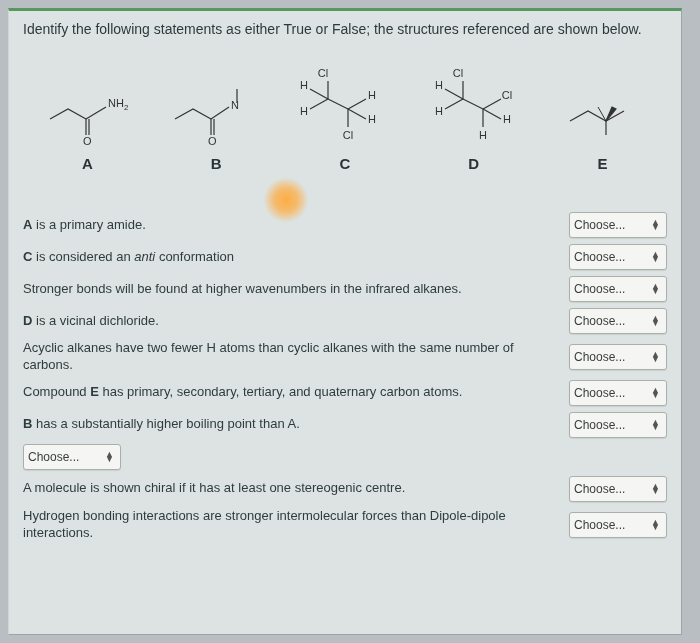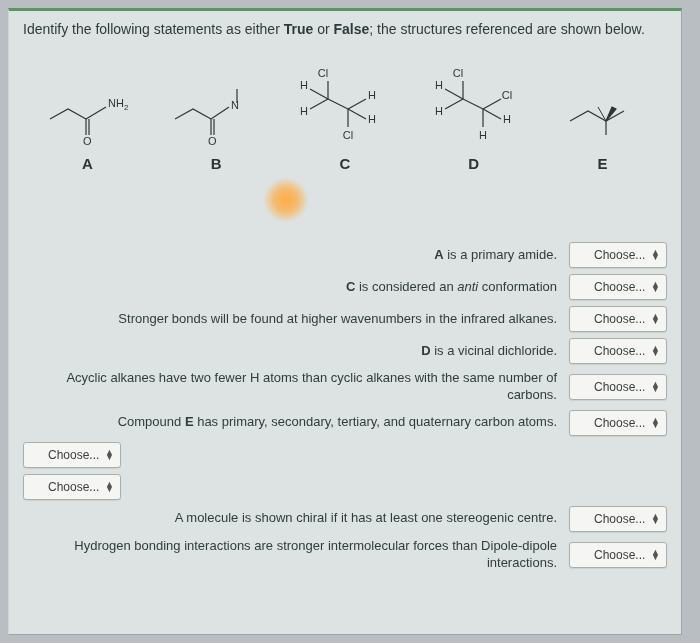--- a/index.html
+++ b/index.html
@@ -19,21 +19,21 @@
     border-left: 1px solid #cfd6d6;
     padding: 10px 14px 10px 14px;
     height: 627px;
     position: relative;
   }
   .instruction {
     font-size: 14px;
     color: #2d3a3c;
     margin-bottom: 14px;
   }
-  .instruction b { font-weight: bold; }
+  .instruction b { font-weight: normal; }
   .structures {
     display: flex;
     justify-content: space-around;
     align-items: flex-end;
     margin-bottom: 8px;
     height: 96px;
   }
   .struct {
     display: flex;
     flex-direction: column;
@@ -58,22 +58,21 @@
     position: absolute;
     left: 254px;
     top: 166px;
     width: 46px;
     height: 46px;
     border-radius: 50%;
     background: radial-gradient(circle, rgba(255,170,60,0.95) 0%, rgba(255,170,60,0.7) 35%, rgba(255,170,60,0) 70%);
     pointer-events: none;
   }
   .questions {
-    margin-top: 70px;
-    text-align: right;
+    margin-top: 40px;
   }
   .qrow {
     display: flex;
     justify-content: space-between;
     align-items: center;
     margin-bottom: 6px;
   }
   .qtext {
     font-size: 13px;
     color: #2f3c3e;
@@ -85,21 +84,21 @@
   .qtext b { font-weight: bold; }
   .dropdown {
     background: #f5f6f4;
     border: 1px solid #a9b0a9;
     border-radius: 3px;
     width: 98px;
     height: 26px;
     display: flex;
     align-items: center;
     justify-content: space-between;
-    padding: 0 6px 0 24px;
+    padding: 0 6px 0 4px;
     font-size: 12px;
     color: #3a3f3a;
     box-shadow: 0 1px 1px rgba(0,0,0,0.08);
     cursor: pointer;
   }
   .dropdown .arrows {
     font-size: 9px;
     line-height: 5px;
     color: #555;
     display: flex;
@@ -262,20 +261,21 @@
         <div class="qtext">Compound <b>E</b> has primary, secondary, tertiary, and quaternary carbon atoms.</div>
         <div class="dropdown">
           <span>Choose...</span>
           <span class="arrows">
             <span>▲</span>
             <span>▼</span>
           </span>
         </div>
       </div>
       <div class="qrow">
+        <div class="qtext"><b>B</b> has a substantially higher boiling point than A.</div>
         <div class="dropdown">
           <span>Choose...</span>
           <span class="arrows">
             <span>▲</span>
             <span>▼</span>
           </span>
         </div>
       </div>
       <div class="qrow">
         <div class="dropdown">

